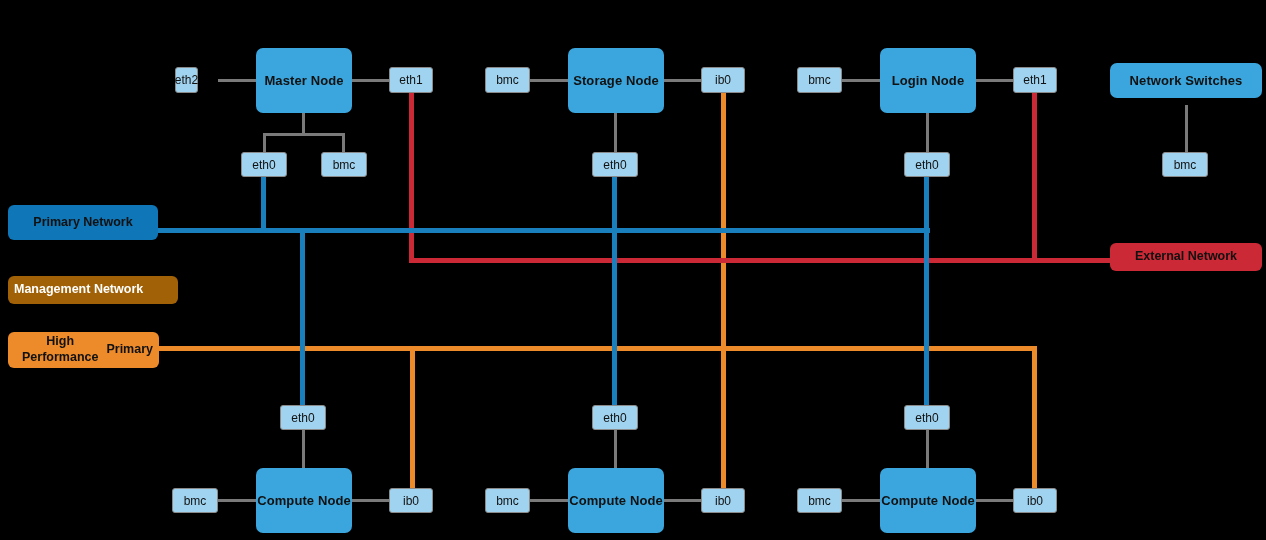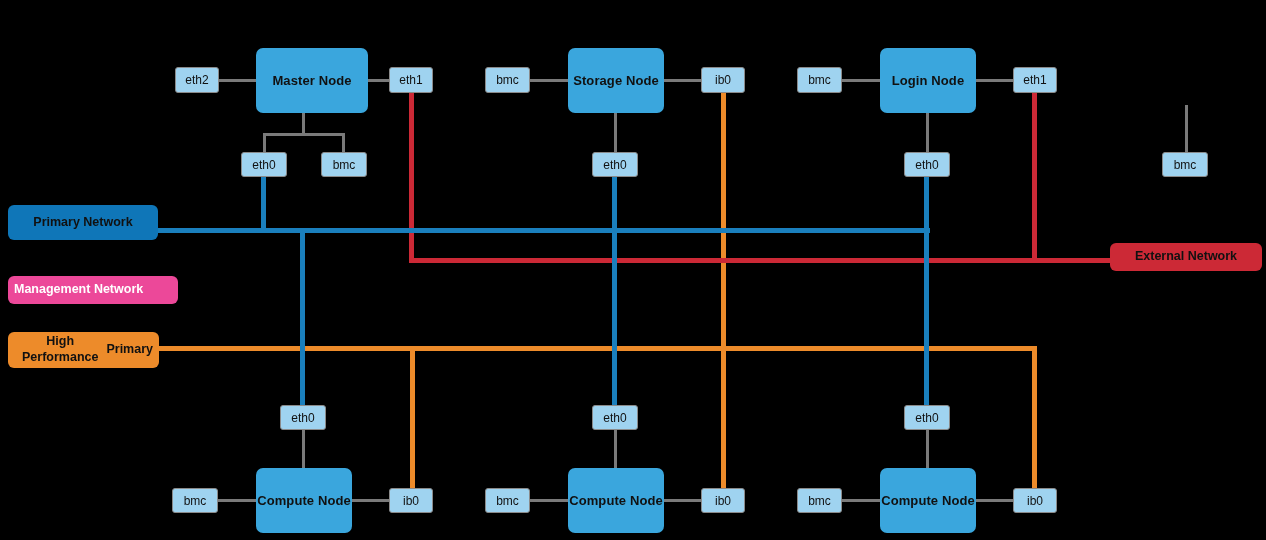--- a/index.html
+++ b/index.html
@@ -61,21 +61,21 @@
     display: flex;
     align-items: center;
     justify-content: center;
     text-align: center;
     line-height: 1.25;
     padding: 0 6px;
   }
   .netbox.primary  { background: #0f76b8; color: #111111; }
   .netbox.external { background: #cc2936; color: #111111; }
   .netbox.hpc      { background: #ed8b2a; color: #111111; }
-  .netbox.mgmt     { background: #ec4899; color: #ffffff; justify-content: flex-start; }
+  .netbox.mgmt     { background: #a16207; color: #ffffff; justify-content: flex-start; }
 </style>
 </head>
 <body>
 
 <div id="stage">
 
   <div class="wire grey" style="left:218px; top:79px; width:38px; height:3px;"></div>
   <div class="wire grey" style="left:351px; top:79px; width:39px; height:3px;"></div>
   <div class="wire grey" style="left:302px; top:112px; width:3px; height:21px;"></div>
   <div class="wire grey" style="left:263px; top:133px; width:82px; height:3px;"></div>
@@ -133,29 +133,30 @@
   <div class="netbox mgmt" style="left:8px; top:276px; width:170px; height:28px;">Management Network</div>
 
   <div class="netbox hpc" style="left:8px; top:332px; width:151px; height:36px;">
     <span>High Performance</span>
       <br>
     <span>Primary</span>
   </div>
 
   <div class="netbox external" style="left:1110px; top:243px; width:152px; height:28px;">External Network</div>
 
-  <div class="node" style="left:256px; top:48px; width:112px; height:65px;">Master Node</div>
+  <div class="node" style="left:256px; top:48px; width:96px; height:65px;">Master Node</div>
   <div class="node" style="left:568px; top:48px; width:96px; height:65px;">Storage Node</div>
   <div class="node" style="left:880px; top:48px; width:96px; height:65px;">Login Node</div>
+  <div class="node" style="left:1110px; top:63px; width:152px; height:35px;">Network Switches</div>
 
   <div class="node" style="left:256px; top:468px; width:96px; height:65px;">Compute Node</div>
   <div class="node" style="left:568px; top:468px; width:96px; height:65px;">Compute Node</div>
   <div class="node" style="left:880px; top:468px; width:96px; height:65px;">Compute Node</div>
 
-  <div class="chip" style="left:175px; top:67px; width:44px; height:26px;">eth2</div>
+  <div class="chip" style="left:175px; top:67px; width:23px; height:26px;">eth2</div>
   <div class="chip" style="left:389px; top:67px; width:44px; height:26px;">eth1</div>
   <div class="chip" style="left:485px; top:67px; width:45px; height:26px;">bmc</div>
   <div class="chip" style="left:701px; top:67px; width:44px; height:26px;">ib0</div>
   <div class="chip" style="left:797px; top:67px; width:45px; height:26px;">bmc</div>
   <div class="chip" style="left:1013px; top:67px; width:44px; height:26px;">eth1</div>
 
   <div class="chip" style="left:241px; top:152px; width:46px; height:25px;">eth0</div>
   <div class="chip" style="left:321px; top:152px; width:46px; height:25px;">bmc</div>
   <div class="chip" style="left:592px; top:152px; width:46px; height:25px;">eth0</div>
   <div class="chip" style="left:904px; top:152px; width:46px; height:25px;">eth0</div>

